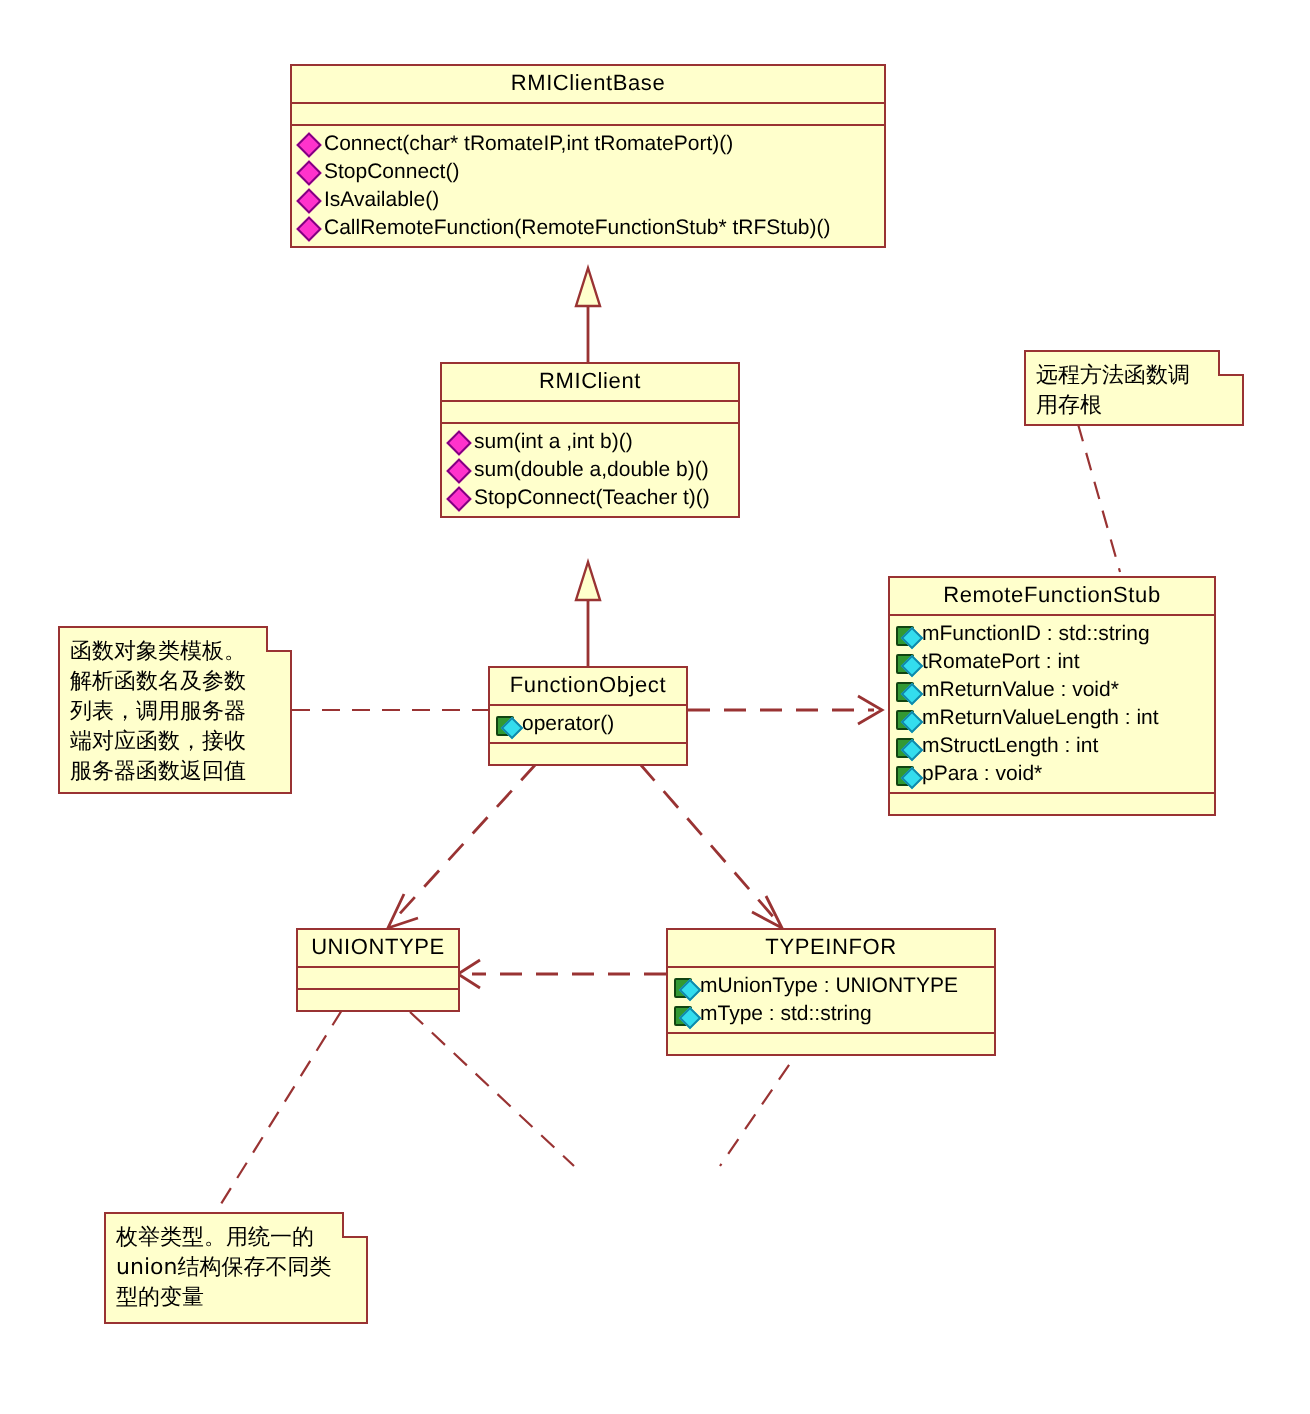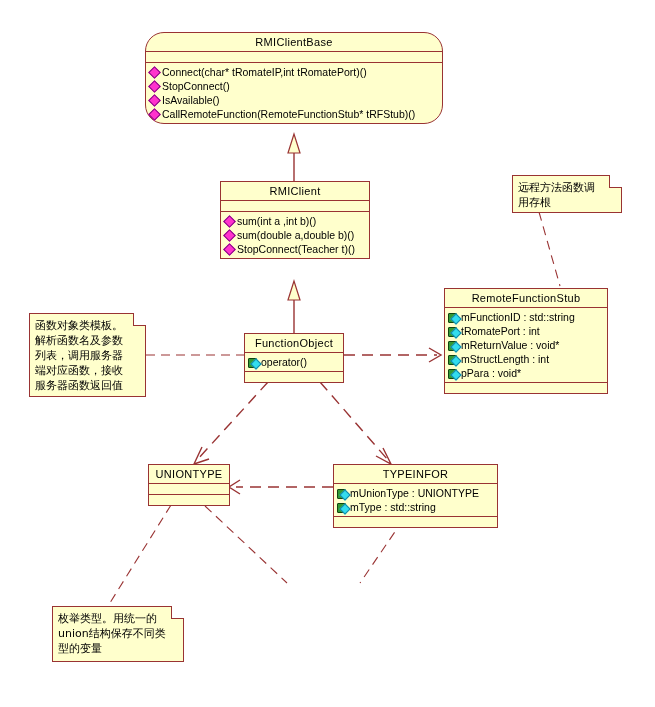--- a/index.html
+++ b/index.html
@@ -139,21 +139,21 @@
       <line x1="171" y1="505" x2="108" y2="606" stroke="#993333" stroke-width="1.1" stroke-dasharray="9,6"></line>
     </g>
     <g>
       <line x1="205" y1="506" x2="287" y2="583" stroke="#993333" stroke-width="1.1" stroke-dasharray="9,6"></line>
     </g>
     <g>
       <line x1="403" y1="520" x2="360" y2="583" stroke="#993333" stroke-width="1.1" stroke-dasharray="9,6"></line>
     </g>
   </svg>
 
-  <div class="uml-class" style="left:145px;top:32px;width:298px;border-radius:19px;">
+  <div class="uml-class" style="left:145px;top:32px;width:298px;">
     <div class="uml-title">RMIClientBase</div>
     <div class="uml-compartment empty"></div>
     <div class="uml-compartment">
       <div class="uml-row">
         <span class="ico op"></span>
         <span class="txt">Connect(char* tRomateIP,int tRomatePort)()</span>
       </div>
       <div class="uml-row">
         <span class="ico op"></span>
         <span class="txt">StopConnect()</span>
@@ -206,20 +206,24 @@
         <span class="ico attr"></span>
         <span class="txt">mFunctionID : std::string</span>
       </div>
       <div class="uml-row">
         <span class="ico attr"></span>
         <span class="txt">tRomatePort : int</span>
       </div>
       <div class="uml-row">
         <span class="ico attr"></span>
         <span class="txt">mReturnValue : void*</span>
+      </div>
+      <div class="uml-row">
+        <span class="ico attr"></span>
+        <span class="txt">mReturnValueLength : int</span>
       </div>
       <div class="uml-row">
         <span class="ico attr"></span>
         <span class="txt">mStructLength : int</span>
       </div>
       <div class="uml-row">
         <span class="ico attr"></span>
         <span class="txt">pPara : void*</span>
       </div>
     </div>

